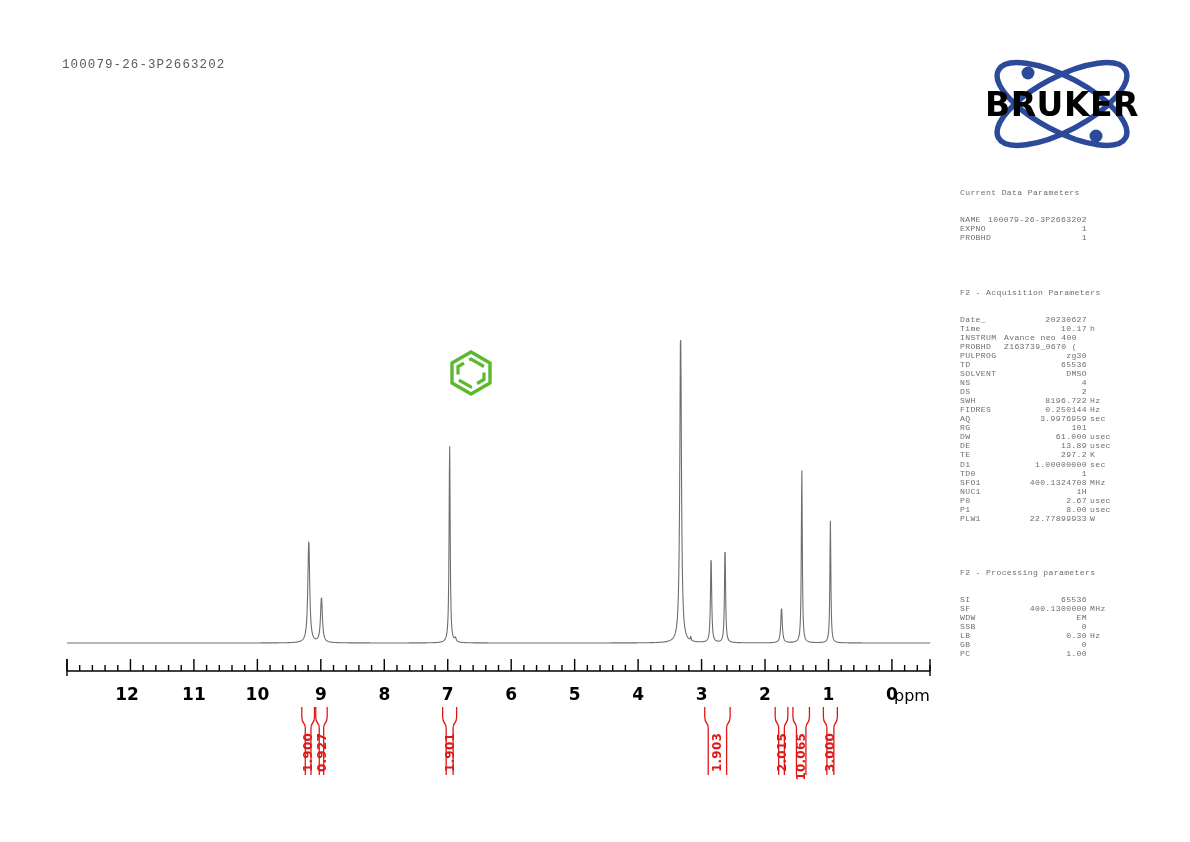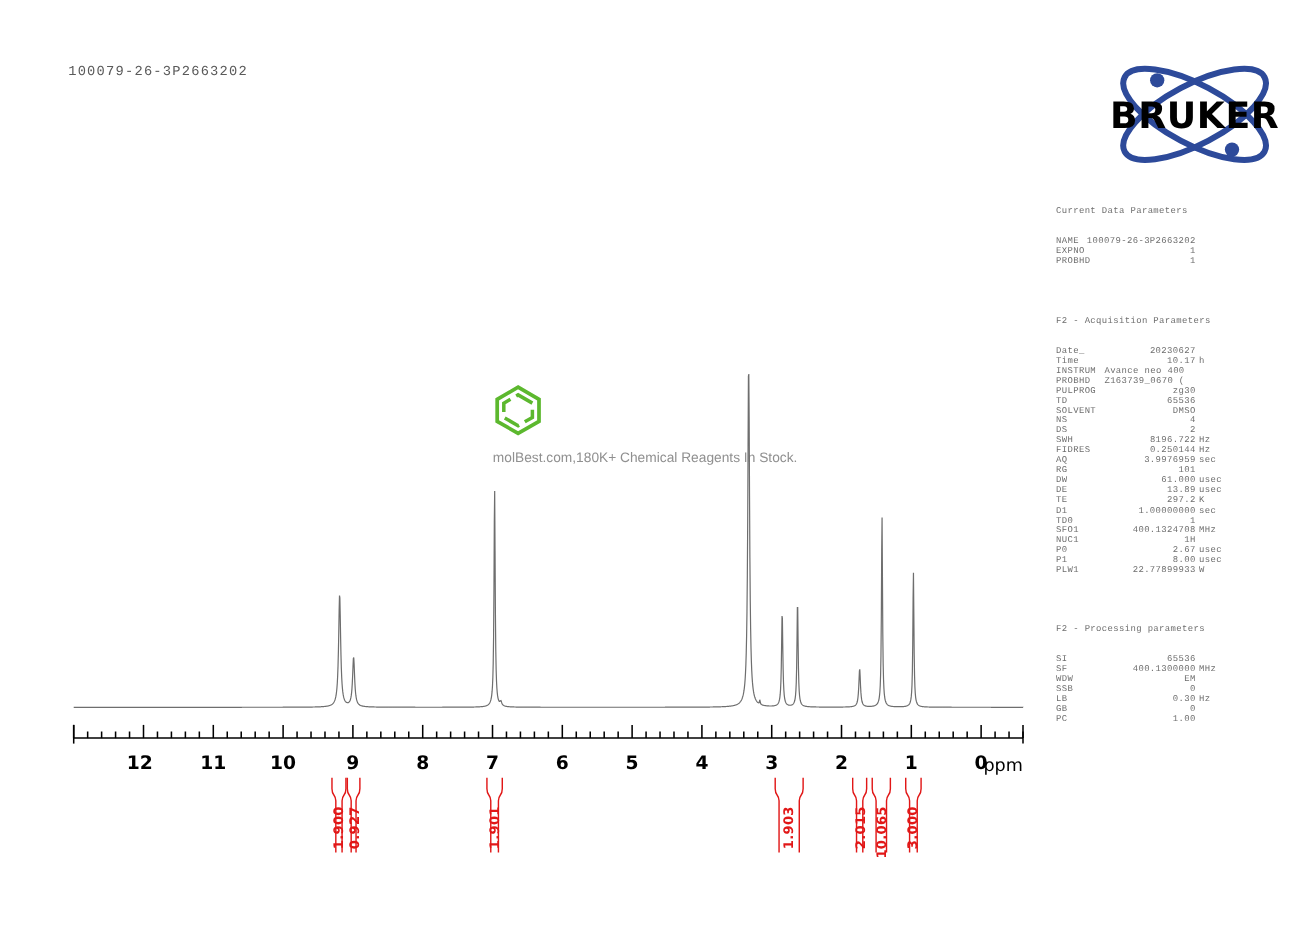--- a/index.html
+++ b/index.html
@@ -23,21 +23,21 @@
     font-family: "Liberation Mono", monospace;
     font-size: 12.5px;
     letter-spacing: 1.1px;
     color: #5a5a5a;
     white-space: nowrap;
   }
 
   
   #bruker-logo {
     position: absolute;
-    left: 996px;
+    left: 972px;
     top: 52px;
     width: 180px;
     height: 105px;
     text-align: right;
   }
   #bruker-logo svg { display: block; }
 
   
   #parameter-panel {
     position: absolute;
@@ -187,21 +187,20 @@
   <div id="processing-rows"><span class="param-row"><span class="p-key">SI</span><span class="p-val">65536</span></span><span class="param-row"><span class="p-key">SF</span><span class="p-val">400.1300000</span><span class="p-unit">MHz</span></span><span class="param-row"><span class="p-key">WDW</span><span class="p-val">EM</span></span><span class="param-row"><span class="p-key">SSB</span><span class="p-val">0</span></span><span class="param-row"><span class="p-key">LB</span><span class="p-val">0.30</span><span class="p-unit">Hz</span></span><span class="param-row"><span class="p-key">GB</span><span class="p-val">0</span></span><span class="param-row"><span class="p-key">PC</span><span class="p-val">1.00</span></span></div>
 </div>
 
 <div id="watermark">
   <div id="watermark-logo-row">
     <svg id="molbest-hex" viewBox="0 0 48 48" aria-hidden="true">
       <polygon points="24,3 43,14 43,34 24,45 5,34 5,14" fill="none" stroke="#5cb82e" stroke-width="3.4"></polygon>
       <polygon points="24,10 37,17.5 37,30.5 24,38 11,30.5 11,17.5" fill="none" stroke="#5cb82e" stroke-width="3.2" stroke-dasharray="15 6"></polygon>
     </svg>
   </div>
-  <div id="watermark-tagline">molBest.com,180K+ Chemical Reagents In Stock.</div>
 </div>
 
 <svg id="spectrum-plot" viewBox="0 0 1190 842">
   <g>
     <path id="spectrum-trace" fill="none" stroke="#6e6e6e" stroke-width="1.1" d="M 67,643 L 67.00,643.00 L 67.33,643.00 L 67.66,643.00 L 68.00,643.00 L 68.33,643.00 L 68.66,643.00 L 68.99,643.00 L 69.32,643.00 L 69.66,643.00 L 69.99,643.00 L 70.32,643.00 L 70.65,643.00 L 70.98,643.00 L 71.31,643.00 L 71.65,643.00 L 71.98,643.00 L 72.31,643.00 L 72.64,643.00 L 72.97,643.00 L 73.31,643.00 L 73.64,643.00 L 73.97,642.99 L 74.30,642.99 L 74.63,642.99 L 74.97,642.99 L 75.30,642.99 L 75.63,642.99 L 75.96,642.99 L 76.29,642.99 L 76.63,642.99 L 76.96,642.99 L 77.29,642.99 L 77.62,642.99 L 77.95,642.99 L 78.29,642.99 L 78.62,642.99 L 78.95,642.99 L 79.28,642.99 L 79.61,642.99 L 79.94,642.99 L 80.28,642.99 L 80.61,642.99 L 80.94,642.99 L 81.27,642.99 L 81.60,642.99 L 81.94,642.99 L 82.27,642.99 L 82.60,642.99 L 82.93,642.99 L 83.26,642.99 L 83.60,642.99 L 83.93,642.99 L 84.26,642.99 L 84.59,642.99 L 84.92,642.99 L 85.26,642.99 L 85.59,642.99 L 85.92,642.99 L 86.25,642.99 L 86.58,642.99 L 86.92,642.99 L 87.25,642.99 L 87.58,642.99 L 87.91,642.99 L 88.24,642.99 L 88.58,642.99 L 88.91,642.99 L 89.24,642.99 L 89.57,642.99 L 89.90,642.99 L 90.23,642.99 L 90.57,642.99 L 90.90,642.99 L 91.23,642.99 L 91.56,642.99 L 91.89,642.99 L 92.23,642.99 L 92.56,642.99 L 92.89,642.99 L 93.22,642.99 L 93.55,642.99 L 93.89,642.99 L 94.22,642.99 L 94.55,642.99 L 94.88,642.99 L 95.21,642.99 L 95.55,642.99 L 95.88,642.99 L 96.21,642.99 L 96.54,642.99 L 96.87,642.99 L 97.20,642.99 L 97.54,642.99 L 97.87,642.99 L 98.20,642.99 L 98.53,642.99 L 98.86,642.99 L 99.20,642.99 L 99.53,642.99 L 99.86,642.99 L 100.19,642.99 L 100.52,642.99 L 100.86,642.99 L 101.19,642.99 L 101.52,642.99 L 101.85,642.99 L 102.18,642.99 L 102.52,642.99 L 102.85,642.99 L 103.18,642.99 L 103.51,642.99 L 103.84,642.99 L 104.18,642.99 L 104.51,642.99 L 104.84,642.99 L 105.17,642.99 L 105.50,642.99 L 105.84,642.99 L 106.17,642.99 L 106.50,642.99 L 106.83,642.99 L 107.16,642.99 L 107.49,642.99 L 107.83,642.99 L 108.16,642.99 L 108.49,642.99 L 108.82,642.99 L 109.15,642.99 L 109.49,642.99 L 109.82,642.99 L 110.15,642.99 L 110.48,642.99 L 110.81,642.99 L 111.15,642.99 L 111.48,642.99 L 111.81,642.99 L 112.14,642.99 L 112.47,642.99 L 112.81,642.99 L 113.14,642.99 L 113.47,642.99 L 113.80,642.99 L 114.13,642.99 L 114.47,642.99 L 114.80,642.99 L 115.13,642.99 L 115.46,642.99 L 115.79,642.99 L 116.12,642.99 L 116.46,642.99 L 116.79,642.99 L 117.12,642.99 L 117.45,642.99 L 117.78,642.99 L 118.12,642.99 L 118.45,642.99 L 118.78,642.99 L 119.11,642.99 L 119.44,642.99 L 119.78,642.99 L 120.11,642.99 L 120.44,642.99 L 120.77,642.99 L 121.10,642.99 L 121.44,642.99 L 121.77,642.99 L 122.10,642.99 L 122.43,642.99 L 122.76,642.99 L 123.09,642.99 L 123.43,642.99 L 123.76,642.99 L 124.09,642.99 L 124.42,642.99 L 124.75,642.99 L 125.09,642.99 L 125.42,642.99 L 125.75,642.99 L 126.08,642.99 L 126.41,642.99 L 126.75,642.99 L 127.08,642.99 L 127.41,642.99 L 127.74,642.99 L 128.07,642.99 L 128.41,642.99 L 128.74,642.99 L 129.07,642.99 L 129.40,642.99 L 129.73,642.99 L 130.07,642.99 L 130.40,642.99 L 130.73,642.99 L 131.06,642.99 L 131.39,642.99 L 131.72,642.99 L 132.06,642.99 L 132.39,642.99 L 132.72,642.99 L 133.05,642.99 L 133.38,642.99 L 133.72,642.99 L 134.05,642.99 L 134.38,642.99 L 134.71,642.99 L 135.04,642.99 L 135.38,642.99 L 135.71,642.99 L 136.04,642.99 L 136.37,642.99 L 136.70,642.99 L 137.04,642.99 L 137.37,642.99 L 137.70,642.99 L 138.03,642.99 L 138.36,642.99 L 138.70,642.99 L 139.03,642.99 L 139.36,642.99 L 139.69,642.99 L 140.02,642.99 L 140.36,642.99 L 140.69,642.99 L 141.02,642.99 L 141.35,642.99 L 141.68,642.99 L 142.01,642.99 L 142.35,642.99 L 142.68,642.99 L 143.01,642.99 L 143.34,642.99 L 143.67,642.99 L 144.01,642.99 L 144.34,642.99 L 144.67,642.99 L 145.00,642.99 L 145.33,642.99 L 145.67,642.99 L 146.00,642.99 L 146.33,642.99 L 146.66,642.99 L 146.99,642.99 L 147.33,642.99 L 147.66,642.99 L 147.99,642.99 L 148.32,642.99 L 148.65,642.99 L 148.99,642.99 L 149.32,642.99 L 149.65,642.99 L 149.98,642.99 L 150.31,642.99 L 150.64,642.99 L 150.98,642.99 L 151.31,642.99 L 151.64,642.99 L 151.97,642.99 L 152.30,642.99 L 152.64,642.99 L 152.97,642.99 L 153.30,642.99 L 153.63,642.99 L 153.96,642.99 L 154.30,642.99 L 154.63,642.99 L 154.96,642.99 L 155.29,642.99 L 155.62,642.99 L 155.96,642.99 L 156.29,642.99 L 156.62,642.99 L 156.95,642.99 L 157.28,642.99 L 157.62,642.99 L 157.95,642.99 L 158.28,642.99 L 158.61,642.99 L 158.94,642.99 L 159.27,642.99 L 159.61,642.99 L 159.94,642.99 L 160.27,642.99 L 160.60,642.99 L 160.93,642.99 L 161.27,642.99 L 161.60,642.99 L 161.93,642.99 L 162.26,642.99 L 162.59,642.99 L 162.93,642.99 L 163.26,642.99 L 163.59,642.99 L 163.92,642.99 L 164.25,642.99 L 164.59,642.99 L 164.92,642.99 L 165.25,642.99 L 165.58,642.99 L 165.91,642.99 L 166.25,642.99 L 166.58,642.99 L 166.91,642.99 L 167.24,642.99 L 167.57,642.99 L 167.90,642.99 L 168.24,642.99 L 168.57,642.99 L 168.90,642.99 L 169.23,642.99 L 169.56,642.99 L 169.90,642.99 L 170.23,642.99 L 170.56,642.99 L 170.89,642.99 L 171.22,642.99 L 171.56,642.99 L 171.89,642.99 L 172.22,642.99 L 172.55,642.99 L 172.88,642.99 L 173.22,642.99 L 173.55,642.99 L 173.88,642.99 L 174.21,642.99 L 174.54,642.99 L 174.88,642.99 L 175.21,642.99 L 175.54,642.99 L 175.87,642.99 L 176.20,642.99 L 176.53,642.99 L 176.87,642.99 L 177.20,642.99 L 177.53,642.99 L 177.86,642.99 L 178.19,642.99 L 178.53,642.99 L 178.86,642.99 L 179.19,642.99 L 179.52,642.99 L 179.85,642.99 L 180.19,642.99 L 180.52,642.99 L 180.85,642.99 L 181.18,642.99 L 181.51,642.99 L 181.85,642.99 L 182.18,642.99 L 182.51,642.99 L 182.84,642.99 L 183.17,642.99 L 183.50,642.99 L 183.84,642.99 L 184.17,642.99 L 184.50,642.99 L 184.83,642.99 L 185.16,642.99 L 185.50,642.99 L 185.83,642.99 L 186.16,642.99 L 186.49,642.99 L 186.82,642.99 L 187.16,642.99 L 187.49,642.99 L 187.82,642.99 L 188.15,642.99 L 188.48,642.99 L 188.82,642.99 L 189.15,642.98 L 189.48,642.98 L 189.81,642.98 L 190.14,642.98 L 190.48,642.98 L 190.81,642.98 L 191.14,642.98 L 191.47,642.98 L 191.80,642.98 L 192.13,642.98 L 192.47,642.98 L 192.80,642.98 L 193.13,642.98 L 193.46,642.98 L 193.79,642.98 L 194.13,642.98 L 194.46,642.98 L 194.79,642.98 L 195.12,642.98 L 195.45,642.98 L 195.79,642.98 L 196.12,642.98 L 196.45,642.98 L 196.78,642.98 L 197.11,642.98 L 197.45,642.98 L 197.78,642.98 L 198.11,642.98 L 198.44,642.98 L 198.77,642.98 L 199.11,642.98 L 199.44,642.98 L 199.77,642.98 L 200.10,642.98 L 200.43,642.98 L 200.76,642.98 L 201.10,642.98 L 201.43,642.98 L 201.76,642.98 L 202.09,642.98 L 202.42,642.98 L 202.76,642.98 L 203.09,642.98 L 203.42,642.98 L 203.75,642.98 L 204.08,642.98 L 204.42,642.98 L 204.75,642.98 L 205.08,642.98 L 205.41,642.98 L 205.74,642.98 L 206.08,642.98 L 206.41,642.98 L 206.74,642.98 L 207.07,642.98 L 207.40,642.98 L 207.74,642.98 L 208.07,642.98 L 208.40,642.98 L 208.73,642.98 L 209.06,642.98 L 209.40,642.98 L 209.73,642.98 L 210.06,642.98 L 210.39,642.98 L 210.72,642.98 L 211.05,642.98 L 211.39,642.98 L 211.72,642.98 L 212.05,642.98 L 212.38,642.98 L 212.71,642.98 L 213.05,642.98 L 213.38,642.98 L 213.71,642.98 L 214.04,642.98 L 214.37,642.98 L 214.71,642.98 L 215.04,642.98 L 215.37,642.98 L 215.70,642.98 L 216.03,642.98 L 216.37,642.98 L 216.70,642.98 L 217.03,642.98 L 217.36,642.98 L 217.69,642.98 L 218.03,642.98 L 218.36,642.98 L 218.69,642.98 L 219.02,642.98 L 219.35,642.98 L 219.68,642.98 L 220.02,642.97 L 220.35,642.97 L 220.68,642.97 L 221.01,642.97 L 221.34,642.97 L 221.68,642.97 L 222.01,642.97 L 222.34,642.97 L 222.67,642.97 L 223.00,642.97 L 223.34,642.97 L 223.67,642.97 L 224.00,642.97 L 224.33,642.97 L 224.66,642.97 L 225.00,642.97 L 225.33,642.97 L 225.66,642.97 L 225.99,642.97 L 226.32,642.97 L 226.66,642.97 L 226.99,642.97 L 227.32,642.97 L 227.65,642.97 L 227.98,642.97 L 228.31,642.97 L 228.65,642.97 L 228.98,642.97 L 229.31,642.97 L 229.64,642.97 L 229.97,642.97 L 230.31,642.97 L 230.64,642.97 L 230.97,642.97 L 231.30,642.97 L 231.63,642.97 L 231.97,642.97 L 232.30,642.97 L 232.63,642.97 L 232.96,642.97 L 233.29,642.97 L 233.63,642.97 L 233.96,642.97 L 234.29,642.97 L 234.62,642.97 L 234.95,642.97 L 235.28,642.97 L 235.62,642.96 L 235.95,642.96 L 236.28,642.96 L 236.61,642.96 L 236.94,642.96 L 237.28,642.96 L 237.61,642.96 L 237.94,642.96 L 238.27,642.96 L 238.60,642.96 L 238.94,642.96 L 239.27,642.96 L 239.60,642.96 L 239.93,642.96 L 240.26,642.96 L 240.60,642.96 L 240.93,642.96 L 241.26,642.96 L 241.59,642.96 L 241.92,642.96 L 242.26,642.96 L 242.59,642.96 L 242.92,642.96 L 243.25,642.96 L 243.58,642.96 L 243.91,642.96 L 244.25,642.96 L 244.58,642.96 L 244.91,642.96 L 245.24,642.95 L 245.57,642.95 L 245.91,642.95 L 246.24,642.95 L 246.57,642.95 L 246.90,642.95 L 247.23,642.95 L 247.57,642.95 L 247.90,642.95 L 248.23,642.95 L 248.56,642.95 L 248.89,642.95 L 249.23,642.95 L 249.56,642.95 L 249.89,642.95 L 250.22,642.95 L 250.55,642.95 L 250.89,642.95 L 251.22,642.95 L 251.55,642.95 L 251.88,642.94 L 252.21,642.94 L 252.54,642.94 L 252.88,642.94 L 253.21,642.94 L 253.54,642.94 L 253.87,642.94 L 254.20,642.94 L 254.54,642.94 L 254.87,642.94 L 255.20,642.94 L 255.53,642.94 L 255.86,642.94 L 256.20,642.94 L 256.53,642.94 L 256.86,642.94 L 257.19,642.93 L 257.52,642.93 L 257.86,642.93 L 258.19,642.93 L 258.52,642.93 L 258.85,642.93 L 259.18,642.93 L 259.52,642.93 L 259.85,642.93 L 260.18,642.93 L 260.51,642.93 L 260.84,642.93 L 261.18,642.92 L 261.51,642.92 L 261.84,642.92 L 262.17,642.92 L 262.50,642.92 L 262.83,642.92 L 263.17,642.92 L 263.50,642.92 L 263.83,642.92 L 264.16,642.91 L 264.49,642.91 L 264.83,642.91 L 265.16,642.91 L 265.49,642.91 L 265.82,642.91 L 266.15,642.91 L 266.49,642.91 L 266.82,642.90 L 267.15,642.90 L 267.48,642.90 L 267.81,642.90 L 268.15,642.90 L 268.48,642.90 L 268.81,642.90 L 269.14,642.89 L 269.47,642.89 L 269.81,642.89 L 270.14,642.89 L 270.47,642.89 L 270.80,642.89 L 271.13,642.88 L 271.46,642.88 L 271.80,642.88 L 272.13,642.88 L 272.46,642.88 L 272.79,642.87 L 273.12,642.87 L 273.46,642.87 L 273.79,642.87 L 274.12,642.86 L 274.45,642.86 L 274.78,642.86 L 275.12,642.86 L 275.45,642.85 L 275.78,642.85 L 276.11,642.85 L 276.44,642.85 L 276.78,642.84 L 277.11,642.84 L 277.44,642.84 L 277.77,642.83 L 278.10,642.83 L 278.44,642.83 L 278.77,642.82 L 279.10,642.82 L 279.43,642.82 L 279.76,642.81 L 280.09,642.81 L 280.43,642.80 L 280.76,642.80 L 281.09,642.80 L 281.42,642.79 L 281.75,642.79 L 282.09,642.78 L 282.42,642.78 L 282.75,642.77 L 283.08,642.77 L 283.41,642.76 L 283.75,642.75 L 284.08,642.75 L 284.41,642.74 L 284.74,642.73 L 285.07,642.73 L 285.41,642.72 L 285.74,642.71 L 286.07,642.71 L 286.40,642.70 L 286.73,642.69 L 287.06,642.68 L 287.40,642.67 L 287.73,642.66 L 288.06,642.65 L 288.39,642.64 L 288.72,642.63 L 289.06,642.62 L 289.39,642.60 L 289.72,642.59 L 290.05,642.58 L 290.38,642.56 L 290.72,642.55 L 291.05,642.53 L 291.38,642.52 L 291.71,642.50 L 292.04,642.48 L 292.38,642.46 L 292.71,642.44 L 293.04,642.42 L 293.37,642.39 L 293.70,642.37 L 294.04,642.34 L 294.37,642.31 L 294.70,642.28 L 295.03,642.25 L 295.36,642.21 L 295.69,642.18 L 296.03,642.13 L 296.36,642.09 L 296.69,642.04 L 297.02,641.99 L 297.35,641.94 L 297.69,641.88 L 298.02,641.81 L 298.35,641.74 L 298.68,641.66 L 299.01,641.57 L 299.35,641.48 L 299.68,641.37 L 300.01,641.25 L 300.34,641.12 L 300.67,640.97 L 301.01,640.80 L 301.34,640.62 L 301.67,640.40 L 302.00,640.16 L 302.33,639.88 L 302.67,639.55 L 303.00,639.17 L 303.33,638.72 L 303.66,638.19 L 303.99,637.55 L 304.32,636.77 L 304.66,635.82 L 304.99,634.64 L 305.32,633.14 L 305.65,631.21 L 305.98,628.68 L 306.32,625.29 L 306.65,620.65 L 306.98,614.16 L 307.31,604.97 L 307.64,592.01 L 307.98,574.68 L 308.31,555.12 L 308.64,541.48 L 308.97,543.52 L 309.30,559.54 L 309.64,579.02 L 309.97,595.32 L 310.30,607.27 L 310.63,615.69 L 310.96,621.63 L 311.30,625.89 L 311.63,629.00 L 311.96,631.32 L 312.29,633.08 L 312.62,634.44 L 312.96,635.50 L 313.29,636.34 L 313.62,637.00 L 313.95,637.53 L 314.28,637.94 L 314.61,638.27 L 314.95,638.51 L 315.28,638.68 L 315.61,638.79 L 315.94,638.84 L 316.27,638.82 L 316.61,638.73 L 316.94,638.57 L 317.27,638.31 L 317.60,637.94 L 317.93,637.44 L 318.27,636.74 L 318.60,635.79 L 318.93,634.49 L 319.26,632.68 L 319.59,630.12 L 319.93,626.46 L 320.26,621.25 L 320.59,614.12 L 320.92,605.59 L 321.25,598.57 L 321.59,597.71 L 321.92,603.74 L 322.25,612.38 L 322.58,620.03 L 322.91,625.76 L 323.24,629.82 L 323.58,632.70 L 323.91,634.76 L 324.24,636.27 L 324.57,637.40 L 324.90,638.27 L 325.24,638.94 L 325.57,639.48 L 325.90,639.91 L 326.23,640.26 L 326.56,640.56 L 326.90,640.80 L 327.23,641.01 L 327.56,641.19 L 327.89,641.34 L 328.22,641.47 L 328.56,641.59 L 328.89,641.69 L 329.22,641.78 L 329.55,641.87 L 329.88,641.94 L 330.21,642.00 L 330.55,642.06 L 330.88,642.11 L 331.21,642.16 L 331.54,642.21 L 331.87,642.25 L 332.21,642.28 L 332.54,642.32 L 332.87,642.35 L 333.20,642.38 L 333.53,642.41 L 333.87,642.43 L 334.20,642.46 L 334.53,642.48 L 334.86,642.50 L 335.19,642.52 L 335.53,642.53 L 335.86,642.55 L 336.19,642.57 L 336.52,642.58 L 336.85,642.60 L 337.19,642.61 L 337.52,642.62 L 337.85,642.63 L 338.18,642.65 L 338.51,642.66 L 338.85,642.67 L 339.18,642.68 L 339.51,642.69 L 339.84,642.69 L 340.17,642.70 L 340.50,642.71 L 340.84,642.72 L 341.17,642.73 L 341.50,642.73 L 341.83,642.74 L 342.16,642.75 L 342.50,642.75 L 342.83,642.76 L 343.16,642.76 L 343.49,642.77 L 343.82,642.78 L 344.16,642.78 L 344.49,642.79 L 344.82,642.79 L 345.15,642.79 L 345.48,642.80 L 345.82,642.80 L 346.15,642.81 L 346.48,642.81 L 346.81,642.81 L 347.14,642.82 L 347.48,642.82 L 347.81,642.83 L 348.14,642.83 L 348.47,642.83 L 348.80,642.83 L 349.13,642.84 L 349.47,642.84 L 349.80,642.84 L 350.13,642.85 L 350.46,642.85 L 350.79,642.85 L 351.13,642.85 L 351.46,642.86 L 351.79,642.86 L 352.12,642.86 L 352.45,642.86 L 352.79,642.87 L 353.12,642.87 L 353.45,642.87 L 353.78,642.87 L 354.11,642.87 L 354.45,642.88 L 354.78,642.88 L 355.11,642.88 L 355.44,642.88 L 355.77,642.88 L 356.11,642.88 L 356.44,642.89 L 356.77,642.89 L 357.10,642.89 L 357.43,642.89 L 357.76,642.89 L 358.10,642.89 L 358.43,642.89 L 358.76,642.90 L 359.09,642.90 L 359.42,642.90 L 359.76,642.90 L 360.09,642.90 L 360.42,642.90 L 360.75,642.90 L 361.08,642.90 L 361.42,642.90 L 361.75,642.91 L 362.08,642.91 L 362.41,642.91 L 362.74,642.91 L 363.08,642.91 L 363.41,642.91 L 363.74,642.91 L 364.07,642.91 L 364.40,642.91 L 364.74,642.91 L 365.07,642.92 L 365.40,642.92 L 365.73,642.92 L 366.06,642.92 L 366.39,642.92 L 366.73,642.92 L 367.06,642.92 L 367.39,642.92 L 367.72,642.92 L 368.05,642.92 L 368.39,642.92 L 368.72,642.92 L 369.05,642.92 L 369.38,642.92 L 369.71,642.92 L 370.05,642.93 L 370.38,642.93 L 370.71,642.93 L 371.04,642.93 L 371.37,642.93 L 371.71,642.93 L 372.04,642.93 L 372.37,642.93 L 372.70,642.93 L 373.03,642.93 L 373.37,642.93 L 373.70,642.93 L 374.03,642.93 L 374.36,642.93 L 374.69,642.93 L 375.02,642.93 L 375.36,642.93 L 375.69,642.93 L 376.02,642.93 L 376.35,642.93 L 376.68,642.93 L 377.02,642.93 L 377.35,642.93 L 377.68,642.94 L 378.01,642.94 L 378.34,642.94 L 378.68,642.94 L 379.01,642.94 L 379.34,642.94 L 379.67,642.94 L 380.00,642.94 L 380.34,642.94 L 380.67,642.94 L 381.00,642.94 L 381.33,642.94 L 381.66,642.94 L 382.00,642.94 L 382.33,642.94 L 382.66,642.94 L 382.99,642.94 L 383.32,642.94 L 383.65,642.94 L 383.99,642.94 L 384.32,642.94 L 384.65,642.94 L 384.98,642.94 L 385.31,642.94 L 385.65,642.94 L 385.98,642.94 L 386.31,642.94 L 386.64,642.94 L 386.97,642.94 L 387.31,642.94 L 387.64,642.94 L 387.97,642.94 L 388.30,642.94 L 388.63,642.94 L 388.97,642.94 L 389.30,642.94 L 389.63,642.94 L 389.96,642.94 L 390.29,642.94 L 390.63,642.94 L 390.96,642.94 L 391.29,642.94 L 391.62,642.94 L 391.95,642.94 L 392.28,642.94 L 392.62,642.94 L 392.95,642.94 L 393.28,642.94 L 393.61,642.94 L 393.94,642.94 L 394.28,642.94 L 394.61,642.94 L 394.94,642.94 L 395.27,642.94 L 395.60,642.94 L 395.94,642.94 L 396.27,642.94 L 396.60,642.94 L 396.93,642.94 L 397.26,642.94 L 397.60,642.94 L 397.93,642.94 L 398.26,642.94 L 398.59,642.94 L 398.92,642.94 L 399.25,642.94 L 399.59,642.94 L 399.92,642.94 L 400.25,642.94 L 400.58,642.94 L 400.91,642.94 L 401.25,642.94 L 401.58,642.94 L 401.91,642.94 L 402.24,642.93 L 402.57,642.93 L 402.91,642.93 L 403.24,642.93 L 403.57,642.93 L 403.90,642.93 L 404.23,642.93 L 404.57,642.93 L 404.90,642.93 L 405.23,642.93 L 405.56,642.93 L 405.89,642.93 L 406.23,642.93 L 406.56,642.93 L 406.89,642.93 L 407.22,642.93 L 407.55,642.93 L 407.88,642.93 L 408.22,642.93 L 408.55,642.93 L 408.88,642.92 L 409.21,642.92 L 409.54,642.92 L 409.88,642.92 L 410.21,642.92 L 410.54,642.92 L 410.87,642.92 L 411.20,642.92 L 411.54,642.92 L 411.87,642.92 L 412.20,642.92 L 412.53,642.92 L 412.86,642.91 L 413.20,642.91 L 413.53,642.91 L 413.86,642.91 L 414.19,642.91 L 414.52,642.91 L 414.86,642.91 L 415.19,642.91 L 415.52,642.91 L 415.85,642.90 L 416.18,642.90 L 416.51,642.90 L 416.85,642.90 L 417.18,642.90 L 417.51,642.90 L 417.84,642.90 L 418.17,642.89 L 418.51,642.89 L 418.84,642.89 L 419.17,642.89 L 419.50,642.89 L 419.83,642.89 L 420.17,642.88 L 420.50,642.88 L 420.83,642.88 L 421.16,642.88 L 421.49,642.87 L 421.83,642.87 L 422.16,642.87 L 422.49,642.87 L 422.82,642.86 L 423.15,642.86 L 423.49,642.86 L 423.82,642.86 L 424.15,642.85 L 424.48,642.85 L 424.81,642.85 L 425.14,642.84 L 425.48,642.84 L 425.81,642.83 L 426.14,642.83 L 426.47,642.83 L 426.80,642.82 L 427.14,642.82 L 427.47,642.81 L 427.80,642.81 L 428.13,642.80 L 428.46,642.80 L 428.80,642.79 L 429.13,642.79 L 429.46,642.78 L 429.79,642.77 L 430.12,642.76 L 430.46,642.76 L 430.79,642.75 L 431.12,642.74 L 431.45,642.73 L 431.78,642.72 L 432.12,642.71 L 432.45,642.70 L 432.78,642.69 L 433.11,642.68 L 433.44,642.67 L 433.77,642.66 L 434.11,642.64 L 434.44,642.63 L 434.77,642.61 L 435.10,642.59 L 435.43,642.58 L 435.77,642.56 L 436.10,642.54 L 436.43,642.51 L 436.76,642.49 L 437.09,642.46 L 437.43,642.44 L 437.76,642.41 L 438.09,642.37 L 438.42,642.34 L 438.75,642.30 L 439.09,642.25 L 439.42,642.21 L 439.75,642.15 L 440.08,642.09 L 440.41,642.03 L 440.75,641.96 L 441.08,641.88 L 441.41,641.79 L 441.74,641.69 L 442.07,641.57 L 442.40,641.44 L 442.74,641.29 L 443.07,641.12 L 443.40,640.92 L 443.73,640.69 L 444.06,640.41 L 444.40,640.08 L 444.73,639.69 L 445.06,639.20 L 445.39,638.61 L 445.72,637.86 L 446.06,636.90 L 446.39,635.64 L 446.72,633.96 L 447.05,631.65 L 447.38,628.34 L 447.72,623.40 L 448.05,615.64 L 448.38,602.65 L 448.71,579.50 L 449.04,537.17 L 449.38,473.30 L 449.71,446.31 L 450.04,500.62 L 450.37,557.56 L 450.70,590.67 L 451.04,608.76 L 451.37,619.15 L 451.70,625.51 L 452.03,629.63 L 452.36,632.41 L 452.69,634.34 L 453.03,635.71 L 453.36,636.67 L 453.69,637.31 L 454.02,637.65 L 454.35,637.68 L 454.69,637.41 L 455.02,636.96 L 455.35,636.87 L 455.68,637.52 L 456.01,638.55 L 456.35,639.46 L 456.68,640.13 L 457.01,640.61 L 457.34,640.96 L 457.67,641.22 L 458.01,641.43 L 458.34,641.59 L 458.67,641.73 L 459.00,641.84 L 459.33,641.94 L 459.67,642.02 L 460.00,642.09 L 460.33,642.16 L 460.66,642.21 L 460.99,642.26 L 461.32,642.31 L 461.66,642.35 L 461.99,642.39 L 462.32,642.42 L 462.65,642.45 L 462.98,642.48 L 463.32,642.50 L 463.65,642.53 L 463.98,642.55 L 464.31,642.57 L 464.64,642.59 L 464.98,642.61 L 465.31,642.62 L 465.64,642.64 L 465.97,642.65 L 466.30,642.67 L 466.64,642.68 L 466.97,642.69 L 467.30,642.70 L 467.63,642.71 L 467.96,642.72 L 468.30,642.73 L 468.63,642.74 L 468.96,642.75 L 469.29,642.76 L 469.62,642.77 L 469.95,642.77 L 470.29,642.78 L 470.62,642.79 L 470.95,642.79 L 471.28,642.80 L 471.61,642.81 L 471.95,642.81 L 472.28,642.82 L 472.61,642.82 L 472.94,642.83 L 473.27,642.83 L 473.61,642.83 L 473.94,642.84 L 474.27,642.84 L 474.60,642.85 L 474.93,642.85 L 475.27,642.85 L 475.60,642.86 L 475.93,642.86 L 476.26,642.86 L 476.59,642.87 L 476.93,642.87 L 477.26,642.87 L 477.59,642.87 L 477.92,642.88 L 478.25,642.88 L 478.58,642.88 L 478.92,642.88 L 479.25,642.89 L 479.58,642.89 L 479.91,642.89 L 480.24,642.89 L 480.58,642.89 L 480.91,642.90 L 481.24,642.90 L 481.57,642.90 L 481.90,642.90 L 482.24,642.90 L 482.57,642.91 L 482.90,642.91 L 483.23,642.91 L 483.56,642.91 L 483.90,642.91 L 484.23,642.91 L 484.56,642.91 L 484.89,642.92 L 485.22,642.92 L 485.56,642.92 L 485.89,642.92 L 486.22,642.92 L 486.55,642.92 L 486.88,642.92 L 487.21,642.92 L 487.55,642.92 L 487.88,642.93 L 488.21,642.93 L 488.54,642.93 L 488.87,642.93 L 489.21,642.93 L 489.54,642.93 L 489.87,642.93 L 490.20,642.93 L 490.53,642.93 L 490.87,642.93 L 491.20,642.93 L 491.53,642.94 L 491.86,642.94 L 492.19,642.94 L 492.53,642.94 L 492.86,642.94 L 493.19,642.94 L 493.52,642.94 L 493.85,642.94 L 494.19,642.94 L 494.52,642.94 L 494.85,642.94 L 495.18,642.94 L 495.51,642.94 L 495.84,642.94 L 496.18,642.94 L 496.51,642.94 L 496.84,642.95 L 497.17,642.95 L 497.50,642.95 L 497.84,642.95 L 498.17,642.95 L 498.50,642.95 L 498.83,642.95 L 499.16,642.95 L 499.50,642.95 L 499.83,642.95 L 500.16,642.95 L 500.49,642.95 L 500.82,642.95 L 501.16,642.95 L 501.49,642.95 L 501.82,642.95 L 502.15,642.95 L 502.48,642.95 L 502.81,642.95 L 503.15,642.95 L 503.48,642.95 L 503.81,642.95 L 504.14,642.95 L 504.47,642.95 L 504.81,642.95 L 505.14,642.96 L 505.47,642.96 L 505.80,642.96 L 506.13,642.96 L 506.47,642.96 L 506.80,642.96 L 507.13,642.96 L 507.46,642.96 L 507.79,642.96 L 508.13,642.96 L 508.46,642.96 L 508.79,642.96 L 509.12,642.96 L 509.45,642.96 L 509.79,642.96 L 510.12,642.96 L 510.45,642.96 L 510.78,642.96 L 511.11,642.96 L 511.44,642.96 L 511.78,642.96 L 512.11,642.96 L 512.44,642.96 L 512.77,642.96 L 513.10,642.96 L 513.44,642.96 L 513.77,642.96 L 514.10,642.96 L 514.43,642.96 L 514.76,642.96 L 515.10,642.96 L 515.43,642.96 L 515.76,642.96 L 516.09,642.96 L 516.42,642.96 L 516.76,642.96 L 517.09,642.96 L 517.42,642.96 L 517.75,642.96 L 518.08,642.96 L 518.42,642.96 L 518.75,642.96 L 519.08,642.96 L 519.41,642.96 L 519.74,642.96 L 520.08,642.96 L 520.41,642.96 L 520.74,642.96 L 521.07,642.96 L 521.40,642.96 L 521.73,642.96 L 522.07,642.96 L 522.40,642.96 L 522.73,642.96 L 523.06,642.96 L 523.39,642.97 L 523.73,642.97 L 524.06,642.97 L 524.39,642.97 L 524.72,642.97 L 525.05,642.97 L 525.39,642.97 L 525.72,642.97 L 526.05,642.97 L 526.38,642.97 L 526.71,642.97 L 527.05,642.97 L 527.38,642.97 L 527.71,642.97 L 528.04,642.97 L 528.37,642.97 L 528.70,642.97 L 529.04,642.97 L 529.37,642.97 L 529.70,642.97 L 530.03,642.97 L 530.36,642.97 L 530.70,642.97 L 531.03,642.97 L 531.36,642.97 L 531.69,642.97 L 532.02,642.97 L 532.36,642.97 L 532.69,642.97 L 533.02,642.97 L 533.35,642.97 L 533.68,642.97 L 534.02,642.97 L 534.35,642.97 L 534.68,642.97 L 535.01,642.97 L 535.34,642.97 L 535.68,642.97 L 536.01,642.97 L 536.34,642.97 L 536.67,642.97 L 537.00,642.97 L 537.34,642.97 L 537.67,642.97 L 538.00,642.97 L 538.33,642.97 L 538.66,642.97 L 538.99,642.97 L 539.33,642.97 L 539.66,642.97 L 539.99,642.97 L 540.32,642.97 L 540.65,642.97 L 540.99,642.97 L 541.32,642.97 L 541.65,642.97 L 541.98,642.97 L 542.31,642.97 L 542.65,642.97 L 542.98,642.97 L 543.31,642.97 L 543.64,642.97 L 543.97,642.97 L 544.31,642.97 L 544.64,642.97 L 544.97,642.97 L 545.30,642.97 L 545.63,642.97 L 545.96,642.97 L 546.30,642.97 L 546.63,642.97 L 546.96,642.97 L 547.29,642.97 L 547.62,642.97 L 547.96,642.97 L 548.29,642.97 L 548.62,642.97 L 548.95,642.97 L 549.28,642.97 L 549.62,642.97 L 549.95,642.97 L 550.28,642.97 L 550.61,642.97 L 550.94,642.97 L 551.28,642.97 L 551.61,642.97 L 551.94,642.97 L 552.27,642.97 L 552.60,642.97 L 552.94,642.97 L 553.27,642.97 L 553.60,642.97 L 553.93,642.97 L 554.26,642.97 L 554.60,642.97 L 554.93,642.97 L 555.26,642.97 L 555.59,642.97 L 555.92,642.97 L 556.25,642.97 L 556.59,642.97 L 556.92,642.97 L 557.25,642.97 L 557.58,642.97 L 557.91,642.97 L 558.25,642.97 L 558.58,642.97 L 558.91,642.97 L 559.24,642.97 L 559.57,642.97 L 559.91,642.96 L 560.24,642.96 L 560.57,642.96 L 560.90,642.96 L 561.23,642.96 L 561.57,642.96 L 561.90,642.96 L 562.23,642.96 L 562.56,642.96 L 562.89,642.96 L 563.23,642.96 L 563.56,642.96 L 563.89,642.96 L 564.22,642.96 L 564.55,642.96 L 564.88,642.96 L 565.22,642.96 L 565.55,642.96 L 565.88,642.96 L 566.21,642.96 L 566.54,642.96 L 566.88,642.96 L 567.21,642.96 L 567.54,642.96 L 567.87,642.96 L 568.20,642.96 L 568.54,642.96 L 568.87,642.96 L 569.20,642.96 L 569.53,642.96 L 569.86,642.96 L 570.20,642.96 L 570.53,642.96 L 570.86,642.96 L 571.19,642.96 L 571.52,642.96 L 571.86,642.96 L 572.19,642.96 L 572.52,642.96 L 572.85,642.96 L 573.18,642.96 L 573.51,642.96 L 573.85,642.96 L 574.18,642.96 L 574.51,642.96 L 574.84,642.96 L 575.17,642.96 L 575.51,642.96 L 575.84,642.96 L 576.17,642.96 L 576.50,642.96 L 576.83,642.96 L 577.17,642.96 L 577.50,642.96 L 577.83,642.96 L 578.16,642.96 L 578.49,642.96 L 578.83,642.96 L 579.16,642.96 L 579.49,642.96 L 579.82,642.96 L 580.15,642.96 L 580.49,642.96 L 580.82,642.96 L 581.15,642.96 L 581.48,642.96 L 581.81,642.96 L 582.14,642.96 L 582.48,642.96 L 582.81,642.96 L 583.14,642.96 L 583.47,642.96 L 583.80,642.96 L 584.14,642.95 L 584.47,642.95 L 584.80,642.95 L 585.13,642.95 L 585.46,642.95 L 585.80,642.95 L 586.13,642.95 L 586.46,642.95 L 586.79,642.95 L 587.12,642.95 L 587.46,642.95 L 587.79,642.95 L 588.12,642.95 L 588.45,642.95 L 588.78,642.95 L 589.12,642.95 L 589.45,642.95 L 589.78,642.95 L 590.11,642.95 L 590.44,642.95 L 590.77,642.95 L 591.11,642.95 L 591.44,642.95 L 591.77,642.95 L 592.10,642.95 L 592.43,642.95 L 592.77,642.95 L 593.10,642.95 L 593.43,642.95 L 593.76,642.95 L 594.09,642.95 L 594.43,642.95 L 594.76,642.95 L 595.09,642.95 L 595.42,642.95 L 595.75,642.95 L 596.09,642.95 L 596.42,642.94 L 596.75,642.94 L 597.08,642.94 L 597.41,642.94 L 597.75,642.94 L 598.08,642.94 L 598.41,642.94 L 598.74,642.94 L 599.07,642.94 L 599.40,642.94 L 599.74,642.94 L 600.07,642.94 L 600.40,642.94 L 600.73,642.94 L 601.06,642.94 L 601.40,642.94 L 601.73,642.94 L 602.06,642.94 L 602.39,642.94 L 602.72,642.94 L 603.06,642.94 L 603.39,642.94 L 603.72,642.94 L 604.05,642.94 L 604.38,642.94 L 604.72,642.93 L 605.05,642.93 L 605.38,642.93 L 605.71,642.93 L 606.04,642.93 L 606.38,642.93 L 606.71,642.93 L 607.04,642.93 L 607.37,642.93 L 607.70,642.93 L 608.03,642.93 L 608.37,642.93 L 608.70,642.93 L 609.03,642.93 L 609.36,642.93 L 609.69,642.93 L 610.03,642.93 L 610.36,642.93 L 610.69,642.93 L 611.02,642.92 L 611.35,642.92 L 611.69,642.92 L 612.02,642.92 L 612.35,642.92 L 612.68,642.92 L 613.01,642.92 L 613.35,642.92 L 613.68,642.92 L 614.01,642.92 L 614.34,642.92 L 614.67,642.92 L 615.00,642.92 L 615.34,642.92 L 615.67,642.92 L 616.00,642.91 L 616.33,642.91 L 616.66,642.91 L 617.00,642.91 L 617.33,642.91 L 617.66,642.91 L 617.99,642.91 L 618.32,642.91 L 618.66,642.91 L 618.99,642.91 L 619.32,642.91 L 619.65,642.91 L 619.98,642.90 L 620.32,642.90 L 620.65,642.90 L 620.98,642.90 L 621.31,642.90 L 621.64,642.90 L 621.98,642.90 L 622.31,642.90 L 622.64,642.90 L 622.97,642.90 L 623.30,642.89 L 623.63,642.89 L 623.97,642.89 L 624.30,642.89 L 624.63,642.89 L 624.96,642.89 L 625.29,642.89 L 625.63,642.89 L 625.96,642.89 L 626.29,642.88 L 626.62,642.88 L 626.95,642.88 L 627.29,642.88 L 627.62,642.88 L 627.95,642.88 L 628.28,642.88 L 628.61,642.87 L 628.95,642.87 L 629.28,642.87 L 629.61,642.87 L 629.94,642.87 L 630.27,642.87 L 630.61,642.87 L 630.94,642.86 L 631.27,642.86 L 631.60,642.86 L 631.93,642.86 L 632.26,642.86 L 632.60,642.86 L 632.93,642.85 L 633.26,642.85 L 633.59,642.85 L 633.92,642.85 L 634.26,642.85 L 634.59,642.84 L 634.92,642.84 L 635.25,642.84 L 635.58,642.84 L 635.92,642.83 L 636.25,642.83 L 636.58,642.83 L 636.91,642.83 L 637.24,642.83 L 637.58,642.82 L 637.91,642.82 L 638.24,642.82 L 638.57,642.82 L 638.90,642.81 L 639.24,642.81 L 639.57,642.81 L 639.90,642.80 L 640.23,642.80 L 640.56,642.80 L 640.89,642.79 L 641.23,642.79 L 641.56,642.79 L 641.89,642.78 L 642.22,642.78 L 642.55,642.78 L 642.89,642.77 L 643.22,642.77 L 643.55,642.77 L 643.88,642.76 L 644.21,642.76 L 644.55,642.75 L 644.88,642.75 L 645.21,642.75 L 645.54,642.74 L 645.87,642.74 L 646.21,642.73 L 646.54,642.73 L 646.87,642.72 L 647.20,642.72 L 647.53,642.71 L 647.87,642.71 L 648.20,642.70 L 648.53,642.69 L 648.86,642.69 L 649.19,642.68 L 649.52,642.68 L 649.86,642.67 L 650.19,642.66 L 650.52,642.65 L 650.85,642.65 L 651.18,642.64 L 651.52,642.63 L 651.85,642.62 L 652.18,642.62 L 652.51,642.61 L 652.84,642.60 L 653.18,642.59 L 653.51,642.58 L 653.84,642.57 L 654.17,642.56 L 654.50,642.55 L 654.84,642.54 L 655.17,642.53 L 655.50,642.51 L 655.83,642.50 L 656.16,642.49 L 656.50,642.47 L 656.83,642.46 L 657.16,642.45 L 657.49,642.43 L 657.82,642.41 L 658.15,642.40 L 658.49,642.38 L 658.82,642.36 L 659.15,642.34 L 659.48,642.32 L 659.81,642.30 L 660.15,642.28 L 660.48,642.26 L 660.81,642.23 L 661.14,642.21 L 661.47,642.18 L 661.81,642.15 L 662.14,642.12 L 662.47,642.09 L 662.80,642.06 L 663.13,642.02 L 663.47,641.99 L 663.80,641.95 L 664.13,641.90 L 664.46,641.86 L 664.79,641.81 L 665.13,641.76 L 665.46,641.71 L 665.79,641.65 L 666.12,641.59 L 666.45,641.53 L 666.78,641.46 L 667.12,641.38 L 667.45,641.30 L 667.78,641.22 L 668.11,641.12 L 668.44,641.02 L 668.78,640.91 L 669.11,640.79 L 669.44,640.66 L 669.77,640.52 L 670.10,640.37 L 670.44,640.20 L 670.77,640.01 L 671.10,639.80 L 671.43,639.57 L 671.76,639.32 L 672.10,639.03 L 672.43,638.71 L 672.76,638.35 L 673.09,637.94 L 673.42,637.48 L 673.76,636.95 L 674.09,636.33 L 674.42,635.62 L 674.75,634.79 L 675.08,633.81 L 675.41,632.65 L 675.75,631.25 L 676.08,629.55 L 676.41,627.47 L 676.74,624.86 L 677.07,621.55 L 677.41,617.28 L 677.74,611.64 L 678.07,604.02 L 678.40,593.44 L 678.73,578.32 L 679.07,556.09 L 679.40,522.73 L 679.73,473.10 L 680.06,406.11 L 680.39,341.92 L 680.73,340.00 L 681.06,380.97 L 681.39,451.10 L 681.72,507.31 L 682.05,545.83 L 682.39,571.44 L 682.72,588.71 L 683.05,600.66 L 683.38,609.19 L 683.71,615.44 L 684.04,620.13 L 684.38,623.74 L 684.71,626.57 L 685.04,628.82 L 685.37,630.63 L 685.70,632.12 L 686.04,633.36 L 686.37,634.39 L 686.70,635.26 L 687.03,636.00 L 687.36,636.63 L 687.70,637.18 L 688.03,637.64 L 688.36,638.05 L 688.69,638.39 L 689.02,638.66 L 689.36,638.86 L 689.69,638.95 L 690.02,638.80 L 690.35,638.00 L 690.68,636.14 L 691.02,637.30 L 691.35,639.12 L 691.68,639.89 L 692.01,640.28 L 692.34,640.52 L 692.67,640.70 L 693.01,640.84 L 693.34,640.96 L 693.67,641.06 L 694.00,641.15 L 694.33,641.23 L 694.67,641.30 L 695.00,641.36 L 695.33,641.42 L 695.66,641.47 L 695.99,641.52 L 696.33,641.57 L 696.66,641.60 L 696.99,641.64 L 697.32,641.67 L 697.65,641.70 L 697.99,641.73 L 698.32,641.75 L 698.65,641.77 L 698.98,641.78 L 699.31,641.80 L 699.65,641.80 L 699.98,641.81 L 700.31,641.81 L 700.64,641.81 L 700.97,641.81 L 701.30,641.80 L 701.64,641.79 L 701.97,641.77 L 702.30,641.75 L 702.63,641.73 L 702.96,641.69 L 703.30,641.65 L 703.63,641.60 L 703.96,641.55 L 704.29,641.48 L 704.62,641.39 L 704.96,641.29 L 705.29,641.18 L 705.62,641.03 L 705.95,640.86 L 706.28,640.65 L 706.62,640.38 L 706.95,640.06 L 707.28,639.64 L 707.61,639.10 L 707.94,638.39 L 708.28,637.44 L 708.61,636.10 L 708.94,634.18 L 709.27,631.29 L 709.60,626.71 L 709.93,619.07 L 710.27,605.80 L 710.60,583.89 L 710.93,560.00 L 711.26,562.05 L 711.59,586.90 L 711.93,607.75 L 712.26,620.17 L 712.59,627.34 L 712.92,631.66 L 713.25,634.41 L 713.59,636.24 L 713.92,637.51 L 714.25,638.42 L 714.58,639.09 L 714.91,639.60 L 715.25,639.99 L 715.58,640.29 L 715.91,640.53 L 716.24,640.71 L 716.57,640.85 L 716.91,640.96 L 717.24,641.04 L 717.57,641.09 L 717.90,641.12 L 718.23,641.13 L 718.57,641.12 L 718.90,641.08 L 719.23,641.02 L 719.56,640.93 L 719.89,640.81 L 720.22,640.65 L 720.56,640.44 L 720.89,640.16 L 721.22,639.81 L 721.55,639.33 L 721.88,638.70 L 722.22,637.83 L 722.55,636.62 L 722.88,634.84 L 723.21,632.15 L 723.54,627.82 L 723.88,620.43 L 724.21,607.03 L 724.54,582.96 L 724.87,552.43 L 725.20,552.44 L 725.54,583.00 L 725.87,607.09 L 726.20,620.51 L 726.53,627.93 L 726.86,632.29 L 727.20,635.01 L 727.53,636.81 L 727.86,638.06 L 728.19,638.95 L 728.52,639.62 L 728.85,640.13 L 729.19,640.52 L 729.52,640.83 L 729.85,641.09 L 730.18,641.30 L 730.51,641.47 L 730.85,641.61 L 731.18,641.74 L 731.51,641.84 L 731.84,641.93 L 732.17,642.01 L 732.51,642.08 L 732.84,642.14 L 733.17,642.20 L 733.50,642.24 L 733.83,642.29 L 734.17,642.33 L 734.50,642.36 L 734.83,642.39 L 735.16,642.42 L 735.49,642.45 L 735.83,642.47 L 736.16,642.49 L 736.49,642.51 L 736.82,642.53 L 737.15,642.55 L 737.48,642.57 L 737.82,642.58 L 738.15,642.60 L 738.48,642.61 L 738.81,642.62 L 739.14,642.63 L 739.48,642.64 L 739.81,642.65 L 740.14,642.66 L 740.47,642.67 L 740.80,642.68 L 741.14,642.69 L 741.47,642.69 L 741.80,642.70 L 742.13,642.71 L 742.46,642.71 L 742.80,642.72 L 743.13,642.72 L 743.46,642.73 L 743.79,642.73 L 744.12,642.74 L 744.46,642.74 L 744.79,642.75 L 745.12,642.75 L 745.45,642.76 L 745.78,642.76 L 746.11,642.76 L 746.45,642.77 L 746.78,642.77 L 747.11,642.77 L 747.44,642.78 L 747.77,642.78 L 748.11,642.78 L 748.44,642.78 L 748.77,642.79 L 749.10,642.79 L 749.43,642.79 L 749.77,642.79 L 750.10,642.79 L 750.43,642.80 L 750.76,642.80 L 751.09,642.80 L 751.43,642.80 L 751.76,642.80 L 752.09,642.80 L 752.42,642.80 L 752.75,642.80 L 753.09,642.81 L 753.42,642.81 L 753.75,642.81 L 754.08,642.81 L 754.41,642.81 L 754.74,642.81 L 755.08,642.81 L 755.41,642.81 L 755.74,642.81 L 756.07,642.81 L 756.40,642.81 L 756.74,642.81 L 757.07,642.81 L 757.40,642.81 L 757.73,642.81 L 758.06,642.81 L 758.40,642.81 L 758.73,642.81 L 759.06,642.81 L 759.39,642.81 L 759.72,642.80 L 760.06,642.80 L 760.39,642.80 L 760.72,642.80 L 761.05,642.80 L 761.38,642.80 L 761.72,642.80 L 762.05,642.79 L 762.38,642.79 L 762.71,642.79 L 763.04,642.79 L 763.37,642.78 L 763.71,642.78 L 764.04,642.78 L 764.37,642.77 L 764.70,642.77 L 765.03,642.77 L 765.37,642.76 L 765.70,642.76 L 766.03,642.75 L 766.36,642.75 L 766.69,642.74 L 767.03,642.74 L 767.36,642.73 L 767.69,642.72 L 768.02,642.72 L 768.35,642.71 L 768.69,642.70 L 769.02,642.69 L 769.35,642.68 L 769.68,642.67 L 770.01,642.66 L 770.35,642.64 L 770.68,642.63 L 771.01,642.61 L 771.34,642.60 L 771.67,642.58 L 772.00,642.56 L 772.34,642.53 L 772.67,642.51 L 773.00,642.48 L 773.33,642.45 L 773.66,642.41 L 774.00,642.37 L 774.33,642.33 L 774.66,642.27 L 774.99,642.21 L 775.32,642.14 L 775.66,642.06 L 775.99,641.96 L 776.32,641.85 L 776.65,641.71 L 776.98,641.55 L 777.32,641.34 L 777.65,641.08 L 777.98,640.76 L 778.31,640.34 L 778.64,639.78 L 778.98,639.02 L 779.31,637.96 L 779.64,636.42 L 779.97,634.13 L 780.30,630.61 L 780.63,625.19 L 780.97,617.52 L 781.30,609.87 L 781.63,608.54 L 781.96,615.03 L 782.29,623.13 L 782.63,629.22 L 782.96,633.21 L 783.29,635.80 L 783.62,637.51 L 783.95,638.68 L 784.29,639.50 L 784.62,640.10 L 784.95,640.55 L 785.28,640.89 L 785.61,641.16 L 785.95,641.36 L 786.28,641.53 L 786.61,641.66 L 786.94,641.77 L 787.27,641.86 L 787.61,641.93 L 787.94,641.99 L 788.27,642.03 L 788.60,642.07 L 788.93,642.10 L 789.26,642.12 L 789.60,642.14 L 789.93,642.15 L 790.26,642.15 L 790.59,642.15 L 790.92,642.15 L 791.26,642.14 L 791.59,642.12 L 791.92,642.10 L 792.25,642.08 L 792.58,642.05 L 792.92,642.01 L 793.25,641.96 L 793.58,641.91 L 793.91,641.85 L 794.24,641.78 L 794.58,641.69 L 794.91,641.60 L 795.24,641.48 L 795.57,641.35 L 795.90,641.19 L 796.24,641.00 L 796.57,640.77 L 796.90,640.50 L 797.23,640.16 L 797.56,639.74 L 797.89,639.21 L 798.23,638.53 L 798.56,637.64 L 798.89,636.45 L 799.22,634.80 L 799.55,632.42 L 799.89,628.85 L 800.22,623.17 L 800.55,613.50 L 800.88,595.66 L 801.21,560.78 L 801.55,501.08 L 801.88,470.42 L 802.21,524.12 L 802.54,575.84 L 802.87,603.33 L 803.21,617.57 L 803.54,625.52 L 803.87,630.31 L 804.20,633.38 L 804.53,635.47 L 804.87,636.94 L 805.20,638.01 L 805.53,638.82 L 805.86,639.45 L 806.19,639.93 L 806.52,640.33 L 806.86,640.64 L 807.19,640.90 L 807.52,641.12 L 807.85,641.30 L 808.18,641.46 L 808.52,641.59 L 808.85,641.71 L 809.18,641.80 L 809.51,641.89 L 809.84,641.96 L 810.18,642.03 L 810.51,642.09 L 810.84,642.14 L 811.17,642.18 L 811.50,642.23 L 811.84,642.26 L 812.17,642.29 L 812.50,642.32 L 812.83,642.35 L 813.16,642.37 L 813.50,642.39 L 813.83,642.41 L 814.16,642.42 L 814.49,642.44 L 814.82,642.45 L 815.15,642.46 L 815.49,642.47 L 815.82,642.47 L 816.15,642.48 L 816.48,642.48 L 816.81,642.48 L 817.15,642.48 L 817.48,642.48 L 817.81,642.48 L 818.14,642.47 L 818.47,642.47 L 818.81,642.46 L 819.14,642.45 L 819.47,642.44 L 819.80,642.42 L 820.13,642.41 L 820.47,642.39 L 820.80,642.36 L 821.13,642.34 L 821.46,642.31 L 821.79,642.27 L 822.13,642.24 L 822.46,642.19 L 822.79,642.14 L 823.12,642.08 L 823.45,642.01 L 823.78,641.93 L 824.12,641.83 L 824.45,641.72 L 824.78,641.59 L 825.11,641.43 L 825.44,641.23 L 825.78,641.00 L 826.11,640.70 L 826.44,640.33 L 826.77,639.86 L 827.10,639.24 L 827.44,638.40 L 827.77,637.25 L 828.10,635.59 L 828.43,633.10 L 828.76,629.15 L 829.10,622.44 L 829.43,610.09 L 829.76,585.94 L 830.09,544.16 L 830.42,520.79 L 830.75,557.75 L 831.09,594.80 L 831.42,614.60 L 831.75,624.84 L 832.08,630.54 L 832.41,633.97 L 832.75,636.17 L 833.08,637.66 L 833.41,638.71 L 833.74,639.48 L 834.07,640.05 L 834.41,640.50 L 834.74,640.85 L 835.07,641.13 L 835.40,641.35 L 835.73,641.54 L 836.07,641.70 L 836.40,641.83 L 836.73,641.94 L 837.06,642.04 L 837.39,642.12 L 837.73,642.19 L 838.06,642.25 L 838.39,642.31 L 838.72,642.36 L 839.05,642.40 L 839.38,642.44 L 839.72,642.48 L 840.05,642.51 L 840.38,642.54 L 840.71,642.56 L 841.04,642.59 L 841.38,642.61 L 841.71,642.63 L 842.04,642.65 L 842.37,642.66 L 842.70,642.68 L 843.04,642.69 L 843.37,642.71 L 843.70,642.72 L 844.03,642.73 L 844.36,642.74 L 844.70,642.75 L 845.03,642.76 L 845.36,642.77 L 845.69,642.78 L 846.02,642.78 L 846.36,642.79 L 846.69,642.80 L 847.02,642.80 L 847.35,642.81 L 847.68,642.82 L 848.01,642.82 L 848.35,642.83 L 848.68,642.83 L 849.01,642.84 L 849.34,642.84 L 849.67,642.85 L 850.01,642.85 L 850.34,642.85 L 850.67,642.86 L 851.00,642.86 L 851.33,642.86 L 851.67,642.87 L 852.00,642.87 L 852.33,642.87 L 852.66,642.88 L 852.99,642.88 L 853.33,642.88 L 853.66,642.88 L 853.99,642.89 L 854.32,642.89 L 854.65,642.89 L 854.99,642.89 L 855.32,642.90 L 855.65,642.90 L 855.98,642.90 L 856.31,642.90 L 856.64,642.90 L 856.98,642.91 L 857.31,642.91 L 857.64,642.91 L 857.97,642.91 L 858.30,642.91 L 858.64,642.91 L 858.97,642.91 L 859.30,642.92 L 859.63,642.92 L 859.96,642.92 L 860.30,642.92 L 860.63,642.92 L 860.96,642.92 L 861.29,642.92 L 861.62,642.92 L 861.96,642.93 L 862.29,642.93 L 862.62,642.93 L 862.95,642.93 L 863.28,642.93 L 863.62,642.93 L 863.95,642.93 L 864.28,642.93 L 864.61,642.93 L 864.94,642.93 L 865.27,642.94 L 865.61,642.94 L 865.94,642.94 L 866.27,642.94 L 866.60,642.94 L 866.93,642.94 L 867.27,642.94 L 867.60,642.94 L 867.93,642.94 L 868.26,642.94 L 868.59,642.94 L 868.93,642.94 L 869.26,642.94 L 869.59,642.95 L 869.92,642.95 L 870.25,642.95 L 870.59,642.95 L 870.92,642.95 L 871.25,642.95 L 871.58,642.95 L 871.91,642.95 L 872.25,642.95 L 872.58,642.95 L 872.91,642.95 L 873.24,642.95 L 873.57,642.95 L 873.90,642.95 L 874.24,642.95 L 874.57,642.95 L 874.90,642.95 L 875.23,642.95 L 875.56,642.95 L 875.90,642.96 L 876.23,642.96 L 876.56,642.96 L 876.89,642.96 L 877.22,642.96 L 877.56,642.96 L 877.89,642.96 L 878.22,642.96 L 878.55,642.96 L 878.88,642.96 L 879.22,642.96 L 879.55,642.96 L 879.88,642.96 L 880.21,642.96 L 880.54,642.96 L 880.88,642.96 L 881.21,642.96 L 881.54,642.96 L 881.87,642.96 L 882.20,642.96 L 882.53,642.96 L 882.87,642.96 L 883.20,642.96 L 883.53,642.96 L 883.86,642.96 L 884.19,642.96 L 884.53,642.96 L 884.86,642.96 L 885.19,642.97 L 885.52,642.97 L 885.85,642.97 L 886.19,642.97 L 886.52,642.97 L 886.85,642.97 L 887.18,642.97 L 887.51,642.97 L 887.85,642.97 L 888.18,642.97 L 888.51,642.97 L 888.84,642.97 L 889.17,642.97 L 889.51,642.97 L 889.84,642.97 L 890.17,642.97 L 890.50,642.97 L 890.83,642.97 L 891.16,642.97 L 891.50,642.97 L 891.83,642.97 L 892.16,642.97 L 892.49,642.97 L 892.82,642.97 L 893.16,642.97 L 893.49,642.97 L 893.82,642.97 L 894.15,642.97 L 894.48,642.97 L 894.82,642.97 L 895.15,642.97 L 895.48,642.97 L 895.81,642.97 L 896.14,642.97 L 896.48,642.97 L 896.81,642.97 L 897.14,642.97 L 897.47,642.97 L 897.80,642.97 L 898.14,642.97 L 898.47,642.97 L 898.80,642.97 L 899.13,642.97 L 899.46,642.97 L 899.79,642.97 L 900.13,642.97 L 900.46,642.97 L 900.79,642.97 L 901.12,642.98 L 901.45,642.98 L 901.79,642.98 L 902.12,642.98 L 902.45,642.98 L 902.78,642.98 L 903.11,642.98 L 903.45,642.98 L 903.78,642.98 L 904.11,642.98 L 904.44,642.98 L 904.77,642.98 L 905.11,642.98 L 905.44,642.98 L 905.77,642.98 L 906.10,642.98 L 906.43,642.98 L 906.77,642.98 L 907.10,642.98 L 907.43,642.98 L 907.76,642.98 L 908.09,642.98 L 908.42,642.98 L 908.76,642.98 L 909.09,642.98 L 909.42,642.98 L 909.75,642.98 L 910.08,642.98 L 910.42,642.98 L 910.75,642.98 L 911.08,642.98 L 911.41,642.98 L 911.74,642.98 L 912.08,642.98 L 912.41,642.98 L 912.74,642.98 L 913.07,642.98 L 913.40,642.98 L 913.74,642.98 L 914.07,642.98 L 914.40,642.98 L 914.73,642.98 L 915.06,642.98 L 915.40,642.98 L 915.73,642.98 L 916.06,642.98 L 916.39,642.98 L 916.72,642.98 L 917.05,642.98 L 917.39,642.98 L 917.72,642.98 L 918.05,642.98 L 918.38,642.98 L 918.71,642.98 L 919.05,642.98 L 919.38,642.98 L 919.71,642.98 L 920.04,642.98 L 920.37,642.98 L 920.71,642.98 L 921.04,642.98 L 921.37,642.98 L 921.70,642.98 L 922.03,642.98 L 922.37,642.98 L 922.70,642.98 L 923.03,642.98 L 923.36,642.98 L 923.69,642.98 L 924.03,642.98 L 924.36,642.98 L 924.69,642.98 L 925.02,642.98 L 925.35,642.98 L 925.68,642.98 L 926.02,642.98 L 926.35,642.98 L 926.68,642.98 L 927.01,642.98 L 927.34,642.98 L 927.68,642.98 L 928.01,642.98 L 928.34,642.98 L 928.67,642.98 L 929.00,642.98 L 929.34,642.98 L 929.67,642.98 L 930.00,642.98 L 930,643"></path>
   </g>
   <g id="axis-group" stroke="#000000" stroke-width="1.4">
       <path d="M 67,671 L 930,671"></path>
       <path d="M 67.00,671 L 67.00,659"></path>
       <path d="M 79.69,671 L 79.69,665"></path>

